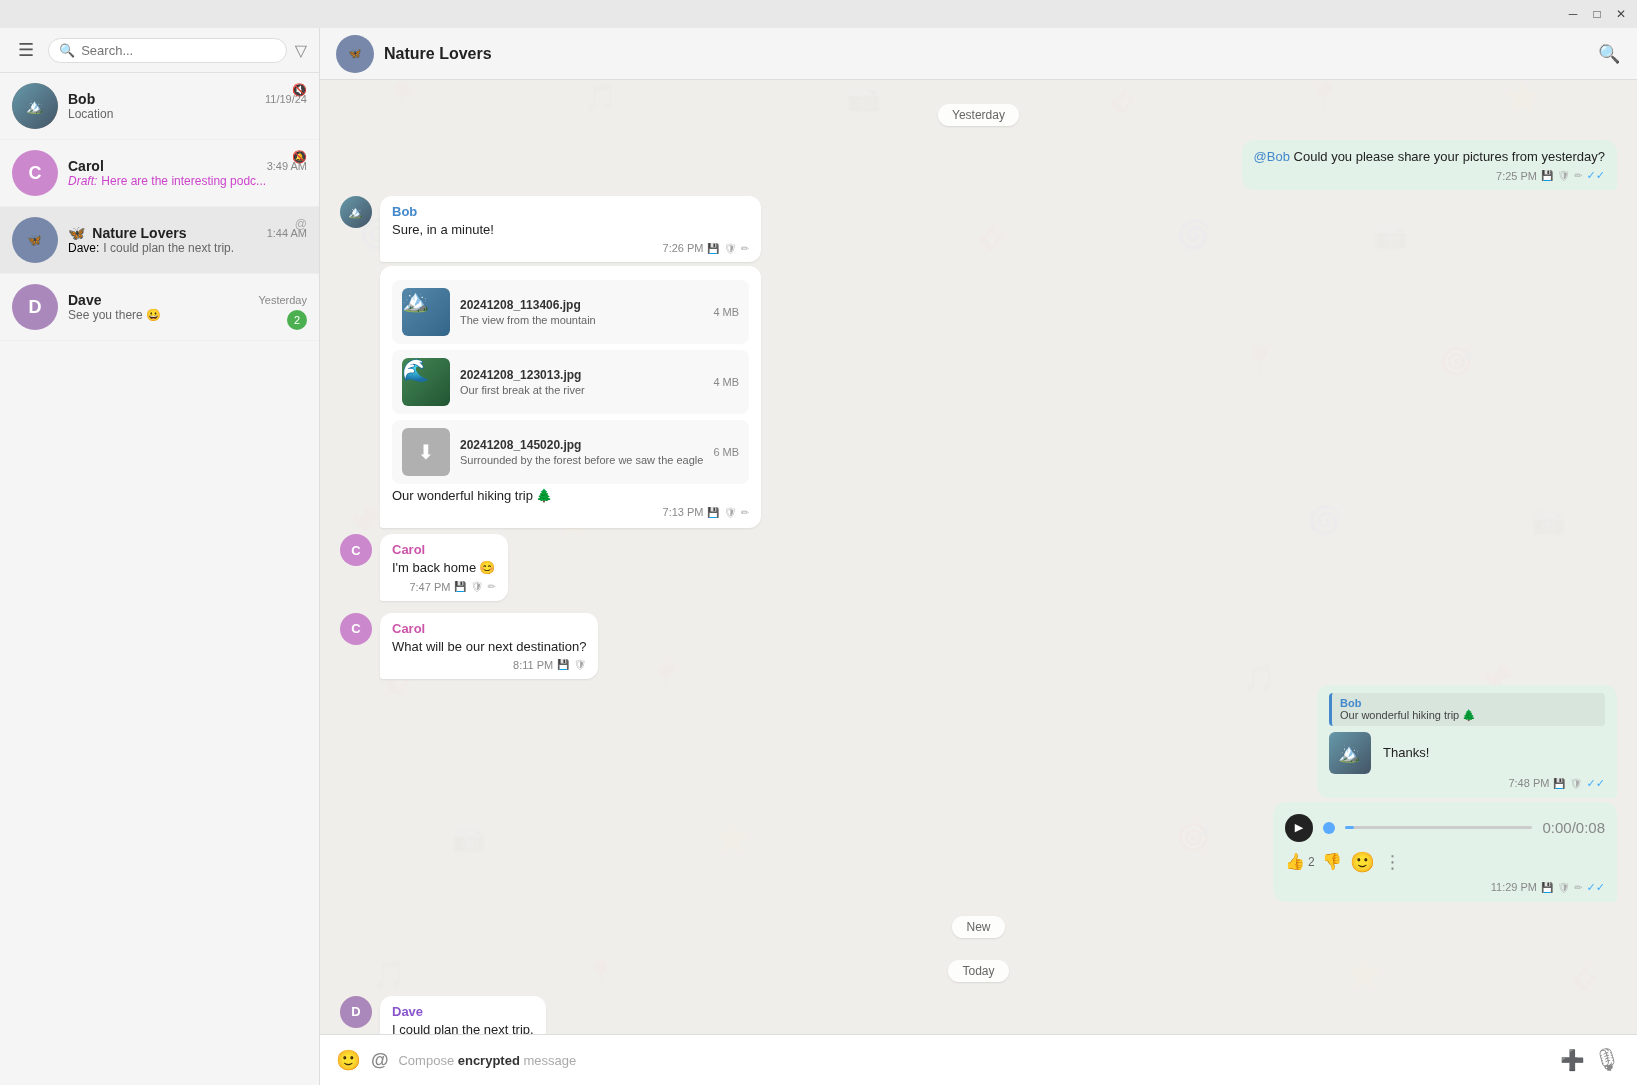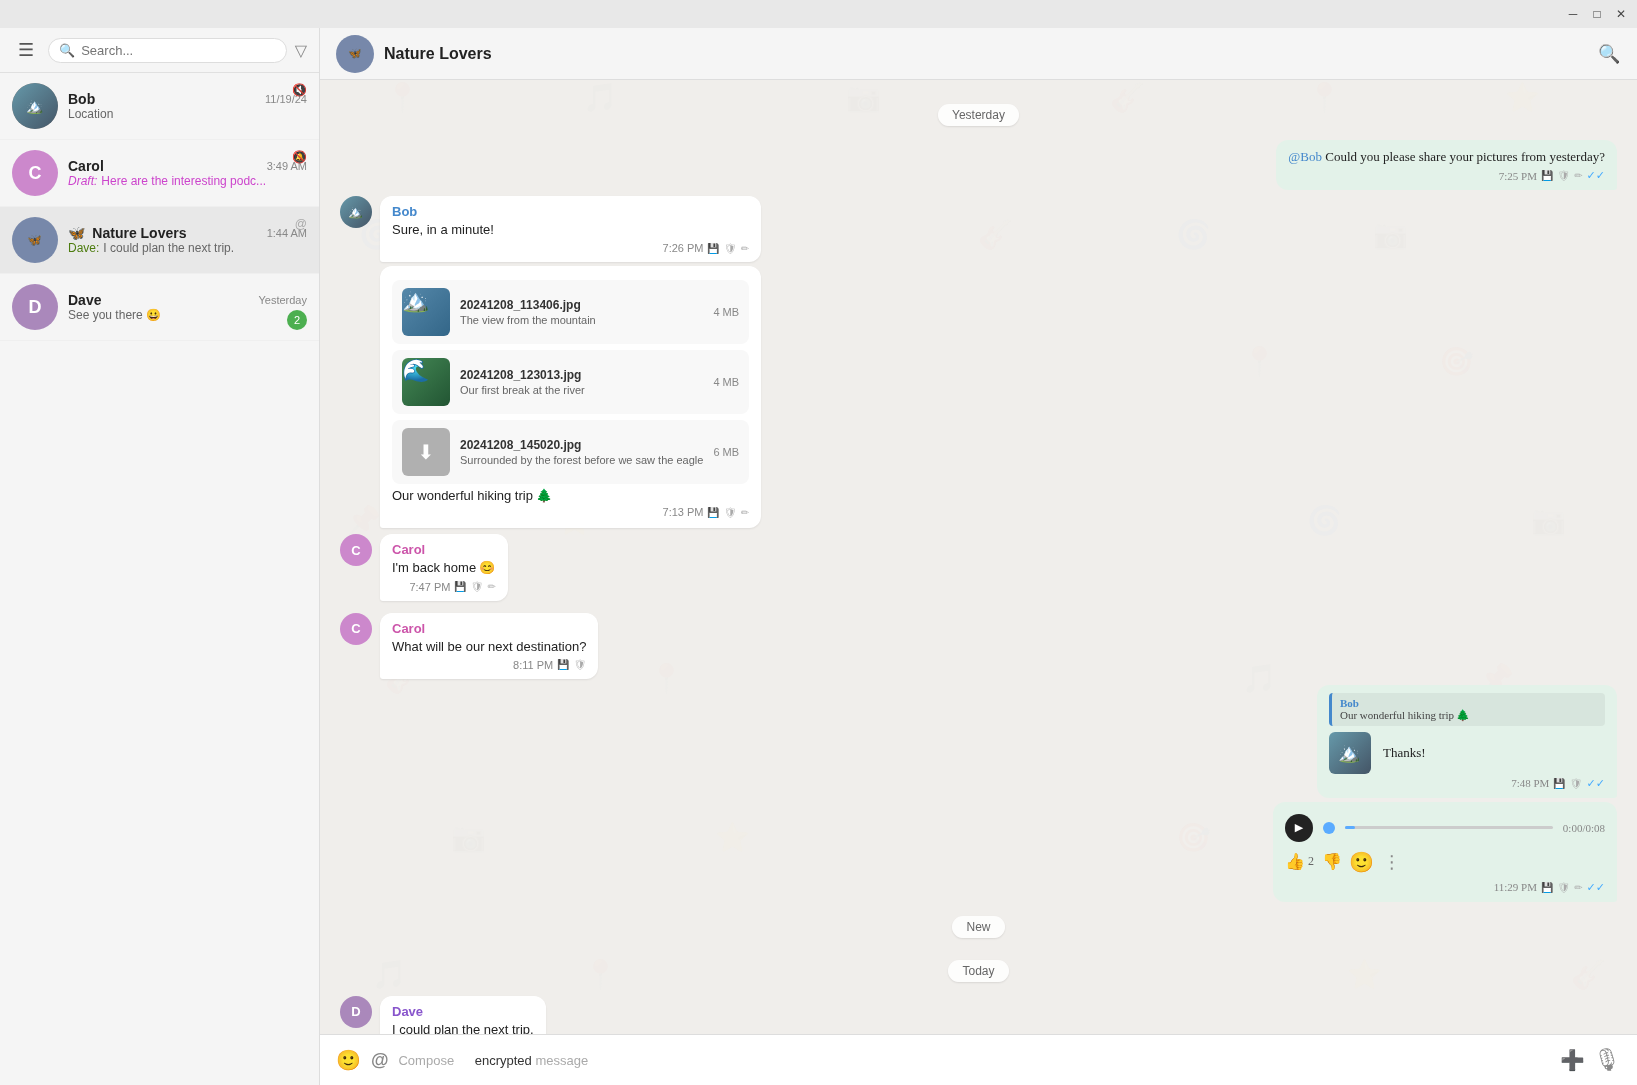--- a/index.html
+++ b/index.html
@@ -47,21 +47,21 @@
     .group-avatar { width: 38px; height: 38px; border-radius: 50%; background: #8899bb; display: flex; align-items: center; justify-content: center; color: white; font-size: 14px; font-weight: bold; }
     .chat-title { font-size: 16px; font-weight: 600; color: #222; }
     .chat-header-search { color: #555; cursor: pointer; font-size: 18px; }
 
     .messages-area { flex: 1; overflow-y: auto; padding: 16px 20px; display: flex; flex-direction: column; gap: 6px; position: relative; z-index: 1; }
 
     .date-divider { display: flex; align-items: center; justify-content: center; margin: 8px 0; }
     .date-badge { background: rgba(255,255,255,0.85); border-radius: 12px; padding: 4px 14px; font-size: 12px; color: #666; box-shadow: 0 1px 2px rgba(0,0,0,0.1); }
 
     .message-row { display: flex; align-items: flex-start; gap: 8px; max-width: 100%; }
-    .message-row.outgoing { justify-content: flex-end; font-family: Liberation Serif, serif; }
+    .message-row.outgoing { justify-content: flex-end; }
     .message-row.incoming { justify-content: flex-start; }
 
     .msg-avatar { width: 32px; height: 32px; border-radius: 50%; flex-shrink: 0; display: flex; align-items: center; justify-content: center; font-size: 13px; font-weight: bold; color: white; }
 
     .bubble { max-width: 520px; border-radius: 12px; padding: 8px 12px; position: relative; }
     .bubble.outgoing { background: #e3f2e9; border-bottom-right-radius: 3px; }
     .bubble.incoming { background: white; border-bottom-left-radius: 3px; box-shadow: 0 1px 2px rgba(0,0,0,0.08); }
 
     .bubble-sender { font-size: 13px; font-weight: 600; color: #8855cc; margin-bottom: 2px; }
     .bubble-sender.bob { color: #4488cc; }
@@ -92,33 +92,33 @@
     .reply-quote-sender { font-size: 11px; font-weight: 600; color: #4488cc; }
     .reply-quote-text { font-size: 11px; color: #444; }
 
     
     .voice-msg { display: flex; flex-direction: column; min-width: 320px; }
     .voice-player { display: flex; align-items: center; gap: 10px; padding: 4px 0; }
     .play-btn { width: 28px; height: 28px; background: #222; border-radius: 50%; display: flex; align-items: center; justify-content: center; cursor: pointer; color: white; font-size: 11px; }
     .voice-dot { width: 12px; height: 12px; background: #5aabff; border-radius: 50%; }
     .voice-bar { flex: 1; height: 3px; background: #ccc; border-radius: 2px; position: relative; }
     .voice-bar::before { content: ''; position: absolute; left: 0; top: 0; width: 5%; height: 100%; background: #5aabff; border-radius: 2px; }
-    .voice-time { font-size: 11px; color: #888; white-space: nowrap; text-align: center; }
+    .voice-time { font-size: 15px; color: #888; white-space: nowrap; text-align: center; }
     .reactions { display: flex; align-items: center; gap: 8px; padding: 4px 0; }
     .reaction-btn { display: flex; align-items: center; gap: 3px; font-size: 16px; cursor: pointer; }
     .reaction-count { font-size: 12px; color: #666; }
     .reaction-emoji-btn { font-size: 20px; cursor: pointer; }
     .reaction-more { color: #888; cursor: pointer; font-size: 18px; }
 
     
     .input-area { background: white; border-top: 1px solid #ddd; padding: 12px 16px; display: flex; align-items: center; gap: 10px; z-index: 10; position: relative; }
     .emoji-btn { font-size: 20px; cursor: pointer; color: #888; }
     .mention-btn { font-size: 18px; cursor: pointer; color: #888; font-weight: bold; }
     .compose-input { flex: 1; font-size: 13px; color: #333; background: transparent; border: none; outline: none; padding: 4px 0; }
-    .compose-encrypted { font-weight: 400; color: #333; margin-left: 17px; }
+    .compose-encrypted { font-weight: 700; color: #333; }
     .input-right { display: flex; align-items: center; gap: 8px; }
     .input-right-btn { font-size: 20px; color: #888; cursor: pointer; }
     .mic-btn { font-size: 22px; color: #888; cursor: pointer; }
 
     
     .bg-icon { position: absolute; font-size: 28px; opacity: 0.15; color: #666; pointer-events: none; user-select: none; }
   </style>
 </head>
 <body>
 
@@ -181,21 +181,21 @@
         </div>
         <div class="chat-info">
           <div class="chat-name-row">
             <span class="chat-name">
               <span style="margin-right:3px;">🦋</span>
               <span>Nature Lovers</span>
             </span>
             <span class="chat-time">1:44 AM</span>
           </div>
           <div class="chat-preview">
-            <span style="color:#4d7c0f;">Dave:</span>
+            <span style="color:#000000;">Dave:</span>
             <span>I could plan the next trip.</span>
           </div>
         </div>
         <div class="at-icon">@</div>
       </div>
 
       <div class="chat-item">
         <div class="avatar avatar-dave">D</div>
         <div class="chat-info">
           <div class="chat-name-row">

